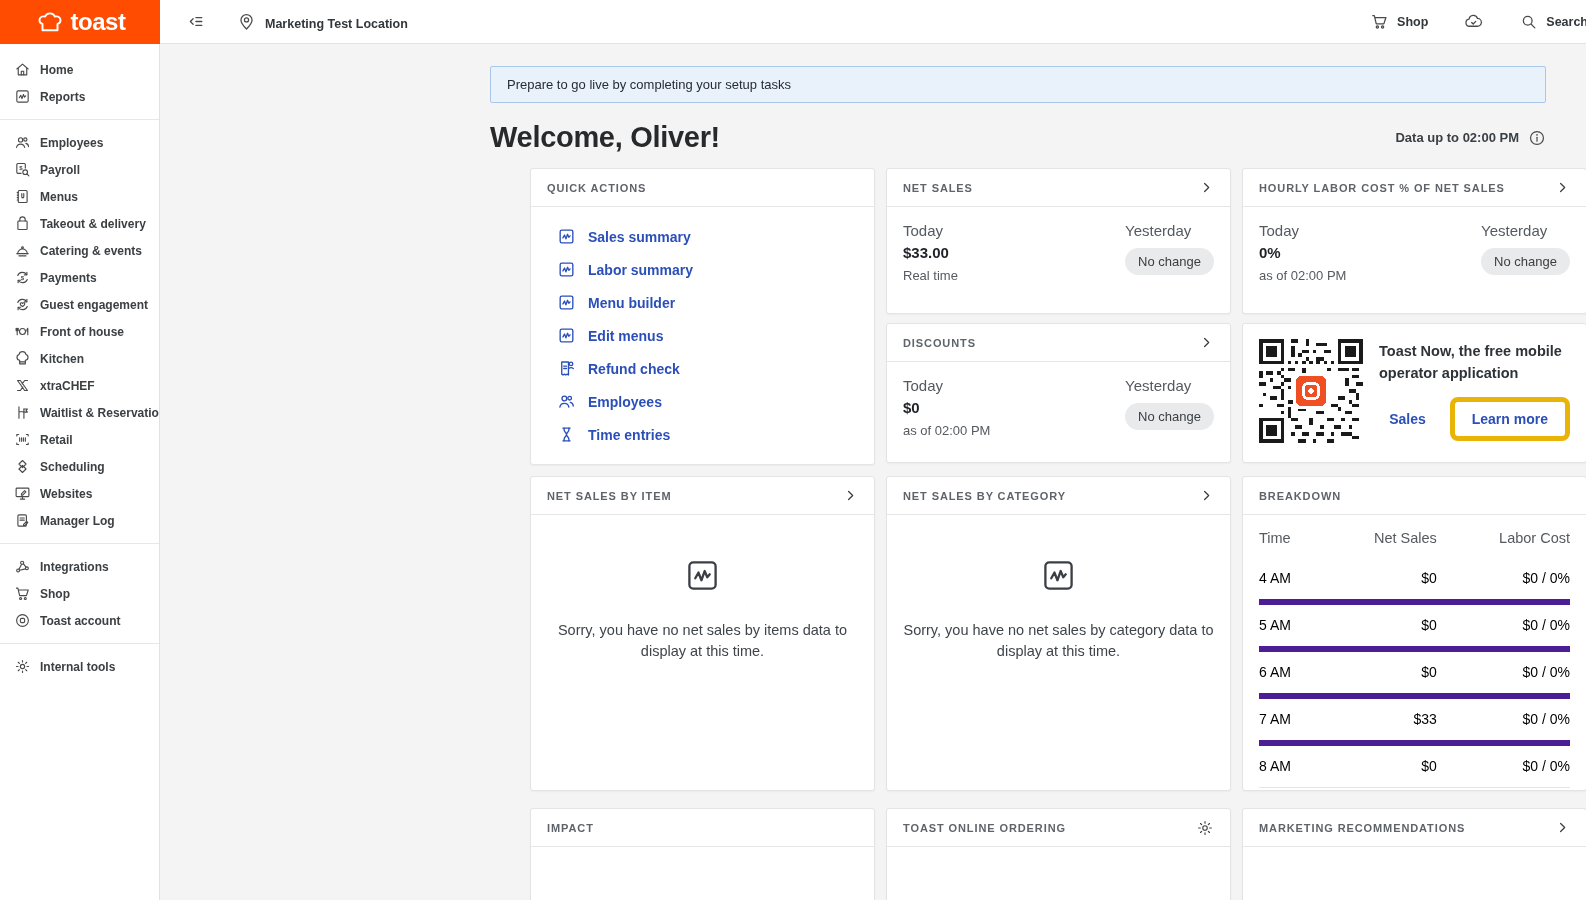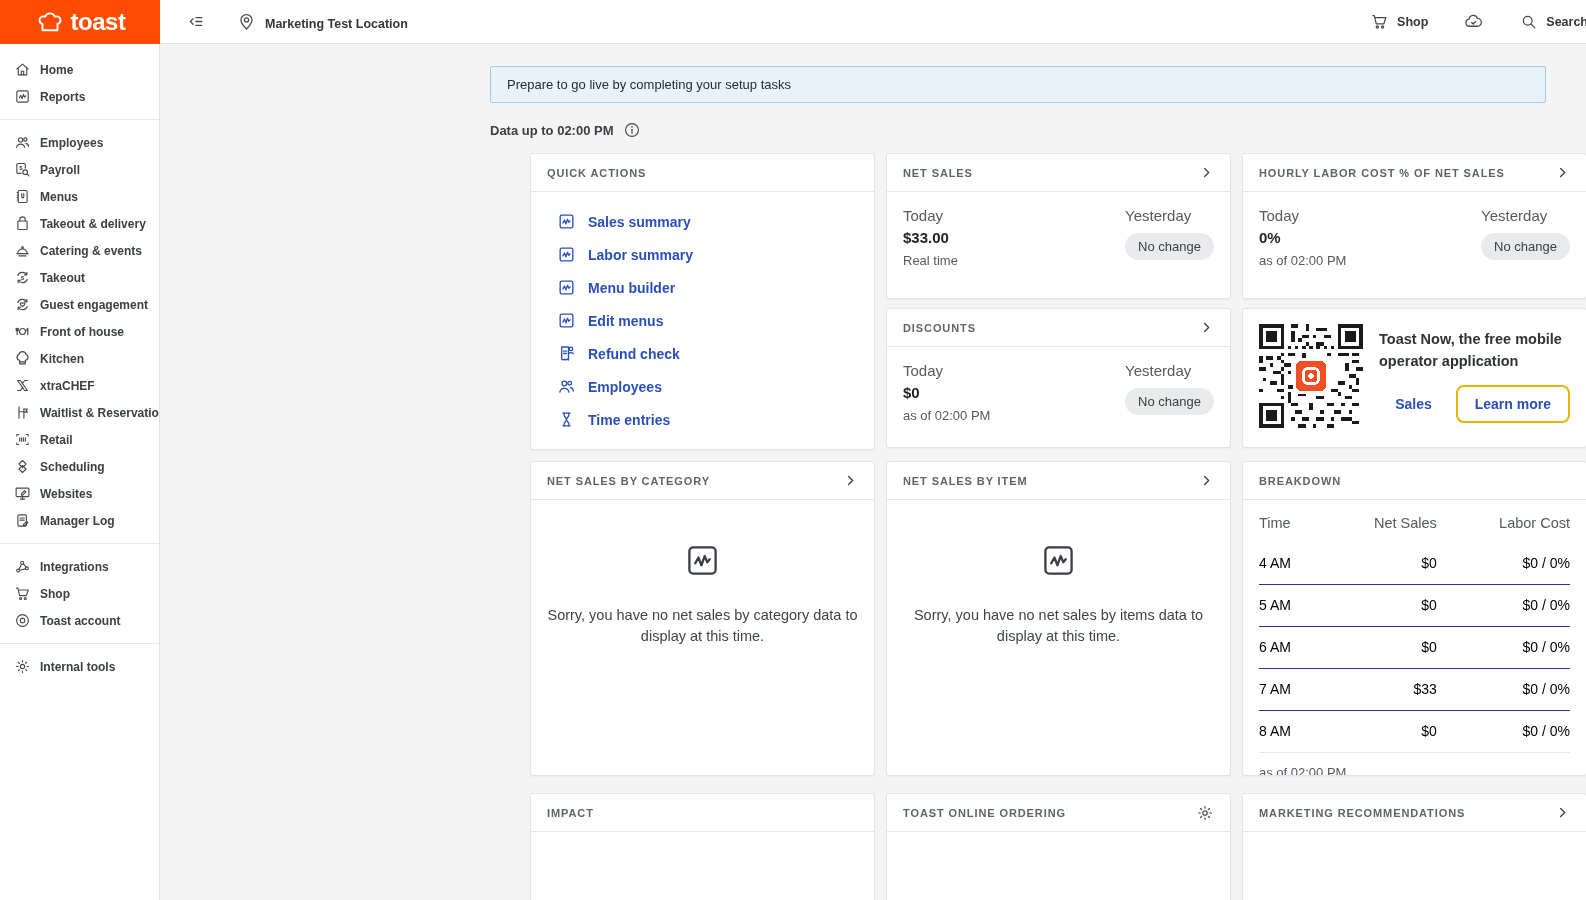--- a/index.html
+++ b/index.html
@@ -71,37 +71,37 @@
   .pill { display:inline-block; margin-top:9px; background:#e9eaeb; border-radius:15px; padding:6px 13px; font-size:13px; color:#3c4043; }
 
   
   .tn-card { height:140px; }
   .tn-body { display:flex; align-items:center; padding:15px 16px; gap:16px; }
   .qr { width:104px; height:104px; flex:0 0 auto; shape-rendering:crispEdges; }
   .tn-right { flex:1; }
   .tn-text { font-size:14.5px; font-weight:700; color:#2e3338; line-height:1.45; }
   .tn-actions { display:flex; justify-content:flex-end; align-items:center; gap:24px; margin-top:13px; }
   .skip-link { font-size:14px; font-weight:700; color:#2b4fb9; cursor:pointer; }
-  .learn-btn { background:#fff; border:2px solid #eab308; color:#2b4fb9; font-weight:700; font-size:14px; font-family:"Liberation Sans", sans-serif; border-radius:8px; padding:9px 17px; cursor:pointer; }
+  .learn-btn { background:#fff; border:5px solid #eab308; color:#2b4fb9; font-weight:700; font-size:14px; font-family:"Liberation Sans", sans-serif; border-radius:8px; padding:9px 17px; cursor:pointer; }
 
   
   .empty-card { height:315px; }
   .empty-body { padding-top:42px; text-align:center; }
   .empty-ic { width:37px; height:37px; stroke:#3a3f45; fill:none; stroke-width:1.5; stroke-linecap:round; stroke-linejoin:round; }
   .empty-msg { margin:22px auto 0; width:312px; font-size:14.5px; color:#3f444a; line-height:1.45; }
 
   
   .bd-card { height:315px; }
   .bd-body { padding:0 16px; }
   .bd-table { width:100%; border-collapse:collapse; }
   .bd-table th { font-weight:400; font-size:14.5px; color:#555a60; padding:15px 0 12px; text-align:right; }
   .bd-table th:first-child { text-align:left; }
   .bd-table td { font-size:14px; color:#000000; padding:12px 0 13px; text-align:right; }
   .bd-table td:first-child { text-align:left; }
-  .bd-table tbody tr + tr td { border-top:1px solid #4c1d95; }
+  .bd-table tbody tr + tr td { border-top:6px solid #4c1d95; }
   .bd-foot { border-top:1px solid #e6e6e6; padding:12px 0; font-size:13px; color:#555a60; }
 
   .row3 { margin-top:17px; }
   .stub-card { height:110px; }
 </style>
 </head>
 <body>
 <div class="app">
 
   <div class="topbar">
@@ -208,21 +208,21 @@
       <span class="si-label">Catering &amp; events</span>
     </div>
     <div class="side-item">
       <svg class="si" viewBox="0 0 24 24">
           <path d="M5.3 9.2a7.2 7.2 0 0 1 12.6-1.4"></path>
           <path d="M18.2 4.6v3.6h-3.6"></path>
           <path d="M18.7 14.8a7.2 7.2 0 0 1-12.6 1.4"></path>
           <path d="M5.8 19.4v-3.6h3.6"></path>
           <text x="12" y="15" text-anchor="middle" font-size="8.5" font-weight="bold" fill="#4a4a4a" stroke="none" font-family="Liberation Sans, sans-serif">$</text>
         </svg>
-      <span class="si-label">Takeout</span>
+      <span class="si-label">Payments</span>
     </div>
     <div class="side-item">
       <svg class="si" viewBox="0 0 24 24">
           <path d="M5.3 9.2a7.2 7.2 0 0 1 12.6-1.4"></path>
           <path d="M18.2 4.6v3.6h-3.6"></path>
           <path d="M18.7 14.8a7.2 7.2 0 0 1-12.6 1.4"></path>
           <path d="M5.8 19.4v-3.6h3.6"></path>
           <path d="M12 15c-1.6-1.4-3.2-2.3-3.2-3.8 0-1.9 2.5-2.3 3.2-.6.7-1.7 3.2-1.3 3.2.6 0 1.5-1.6 2.4-3.2 3.8z"></path>
         </svg>
       <span class="si-label">Guest engagement</span>
@@ -320,20 +320,21 @@
     </div>
   </nav>
 
   <main class="content">
 
     <div class="banner">
       <span class="banner-text">Prepare to go live by completing your setup tasks</span>
     </div>
 
     <div class="page-head">
+      <h1 class="page-title">Welcome, Oliver!</h1>
       <div class="data-upto">
         <span class="data-upto-label">Data up to 02:00 PM</span>
         <svg class="hicon" viewBox="0 0 24 24" style="width:18px;height:18px;">
             <circle cx="12" cy="12" r="8.6"></circle>
             <path d="M12 11v5.2"></path>
             <circle cx="12" cy="7.8" r="0.4" fill="#4a4a4a"></circle>
           </svg>
       </div>
     </div>
 
@@ -494,47 +495,47 @@
               </div>
             </div>
           </div>
         </section>
       </div>
     </div>
 
     <div class="grid3" style="margin-top:11px;">
       <section class="card empty-card">
         <div class="card-head">
+          <span class="card-title">NET SALES BY ITEM</span>
+          <svg class="chev" viewBox="0 0 24 24">
+              <path d="M9 5.5l6.5 6.5L9 18.5"></path>
+            </svg>
+        </div>
+        <div class="empty-body">
+          <svg class="empty-ic" viewBox="0 0 24 24">
+              <rect x="3.5" y="3.5" width="17" height="17" rx="2.5"></rect>
+              <path d="M7.3 13.8l2.1-3.7 1.9 5 2.1-6 1.7 4 1.6-1.9"></path>
+            </svg>
+          <p class="empty-msg">Sorry, you have no net sales by items data to display at this time.</p>
+        </div>
+      </section>
+
+      <section class="card empty-card">
+        <div class="card-head">
           <span class="card-title">NET SALES BY CATEGORY</span>
           <svg class="chev" viewBox="0 0 24 24">
               <path d="M9 5.5l6.5 6.5L9 18.5"></path>
             </svg>
         </div>
         <div class="empty-body">
           <svg class="empty-ic" viewBox="0 0 24 24">
               <rect x="3.5" y="3.5" width="17" height="17" rx="2.5"></rect>
               <path d="M7.3 13.8l2.1-3.7 1.9 5 2.1-6 1.7 4 1.6-1.9"></path>
             </svg>
           <p class="empty-msg">Sorry, you have no net sales by category data to display at this time.</p>
-        </div>
-      </section>
-
-      <section class="card empty-card">
-        <div class="card-head">
-          <span class="card-title">NET SALES BY ITEM</span>
-          <svg class="chev" viewBox="0 0 24 24">
-              <path d="M9 5.5l6.5 6.5L9 18.5"></path>
-            </svg>
-        </div>
-        <div class="empty-body">
-          <svg class="empty-ic" viewBox="0 0 24 24">
-              <rect x="3.5" y="3.5" width="17" height="17" rx="2.5"></rect>
-              <path d="M7.3 13.8l2.1-3.7 1.9 5 2.1-6 1.7 4 1.6-1.9"></path>
-            </svg>
-          <p class="empty-msg">Sorry, you have no net sales by items data to display at this time.</p>
         </div>
       </section>
 
       <section class="card bd-card">
         <div class="card-head">
           <span class="card-title">BREAKDOWN</span>
         </div>
         <div class="bd-body">
           <table class="bd-table">
             <thead>

